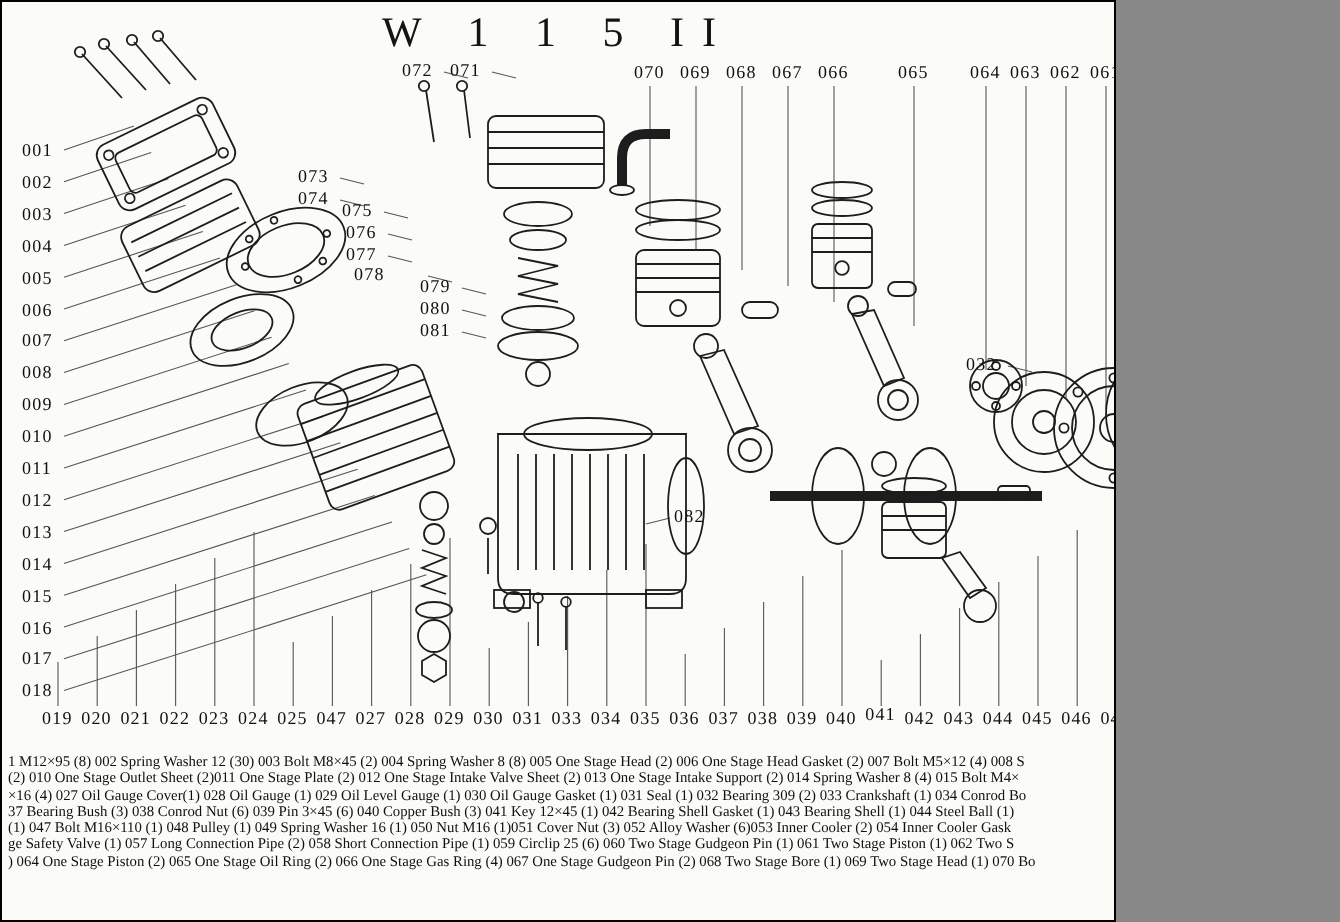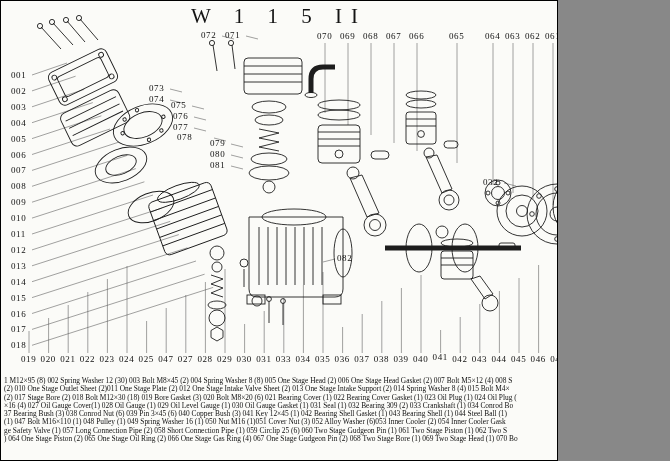--- a/index.html
+++ b/index.html
@@ -454,21 +454,20 @@
       <span class="callout" style="left: 482px; top: 177px;">032</span>
       <span class="callout" style="left: 570px; top: 128px;">052</span>
       <span class="callout" style="left: 597px; top: 103px;">053</span>
       <span class="callout" style="left: 619px; top: 118px;">054</span>
       <span class="callout" style="left: 645px; top: 127px;">055</span>
     </div>
 
   <div class="parts-list">
       <div class="pl-line">1 M12×95 (8) 002 Spring Washer 12 (30) 003 Bolt M8×45 (2) 004 Spring Washer 8 (8) 005 One Stage Head (2) 006 One Stage Head Gasket (2) 007 Bolt M5×12 (4) 008 S</div>
       <div class="pl-line">(2) 010 One Stage Outlet Sheet (2)011 One Stage Plate (2) 012 One Stage Intake Valve Sheet (2) 013 One Stage Intake Support (2) 014 Spring Washer 8 (4) 015 Bolt M4×</div>
-      <div class="pl-line">(2) 017 Stage Bore (2) 018 Bolt M12×30 (18) 019 Bore Gasket (3) 020 Bolt M8×20 (6) 021 Bearing Cover (1) 022 Bearing Cover Gasket (1) 023 Oil Plug (1) 024 Oil Plug (</div>
       <div class="pl-line">×16 (4) 027 Oil Gauge Cover(1) 028 Oil Gauge (1) 029 Oil Level Gauge (1) 030 Oil Gauge Gasket (1) 031 Seal (1) 032 Bearing 309 (2) 033 Crankshaft (1) 034 Conrod Bo</div>
       <div class="pl-line">37 Bearing Bush (3) 038 Conrod Nut (6) 039 Pin 3×45 (6) 040 Copper Bush (3) 041 Key 12×45 (1) 042 Bearing Shell Gasket (1) 043 Bearing Shell (1) 044 Steel Ball (1)</div>
       <div class="pl-line">(1) 047 Bolt M16×110 (1) 048 Pulley (1) 049 Spring Washer 16 (1) 050 Nut M16 (1)051 Cover Nut (3) 052 Alloy Washer (6)053 Inner Cooler (2) 054 Inner Cooler Gask</div>
       <div class="pl-line">ge Safety Valve (1) 057 Long Connection Pipe (2) 058 Short Connection Pipe (1) 059 Circlip 25 (6) 060 Two Stage Gudgeon Pin (1) 061 Two Stage Piston (1) 062 Two S</div>
       <div class="pl-line">) 064 One Stage Piston (2) 065 One Stage Oil Ring (2) 066 One Stage Gas Ring (4) 067 One Stage Gudgeon Pin (2) 068 Two Stage Bore (1) 069 Two Stage Head (1) 070 Bo</div>
     </div>
 
 </div>
 
 </body></html>

